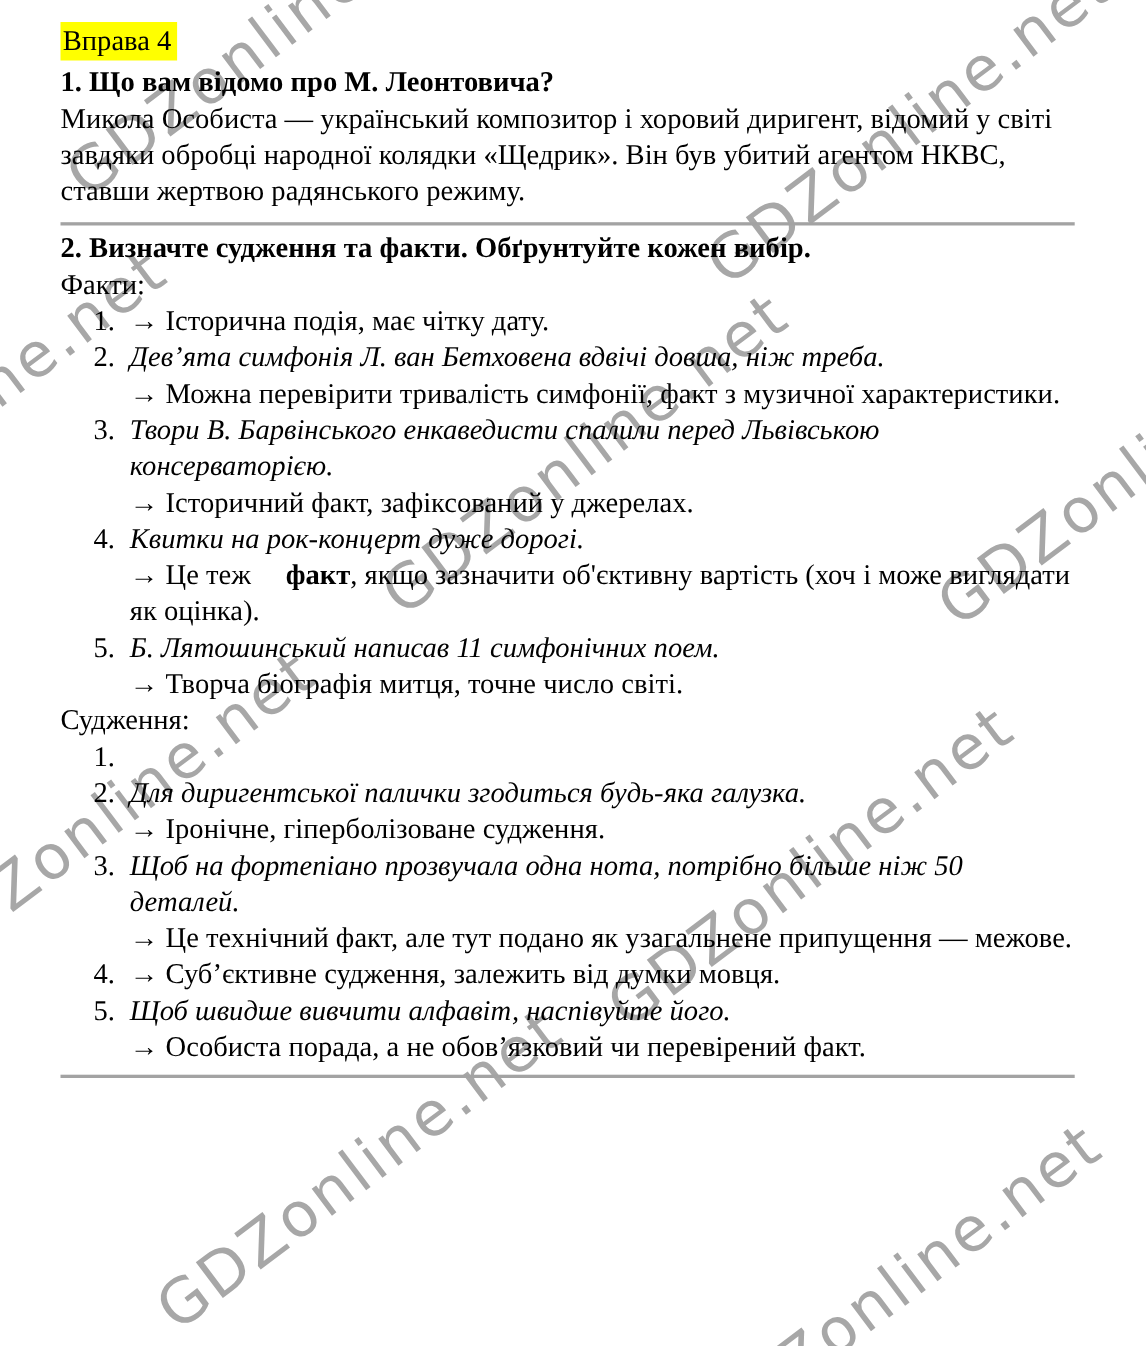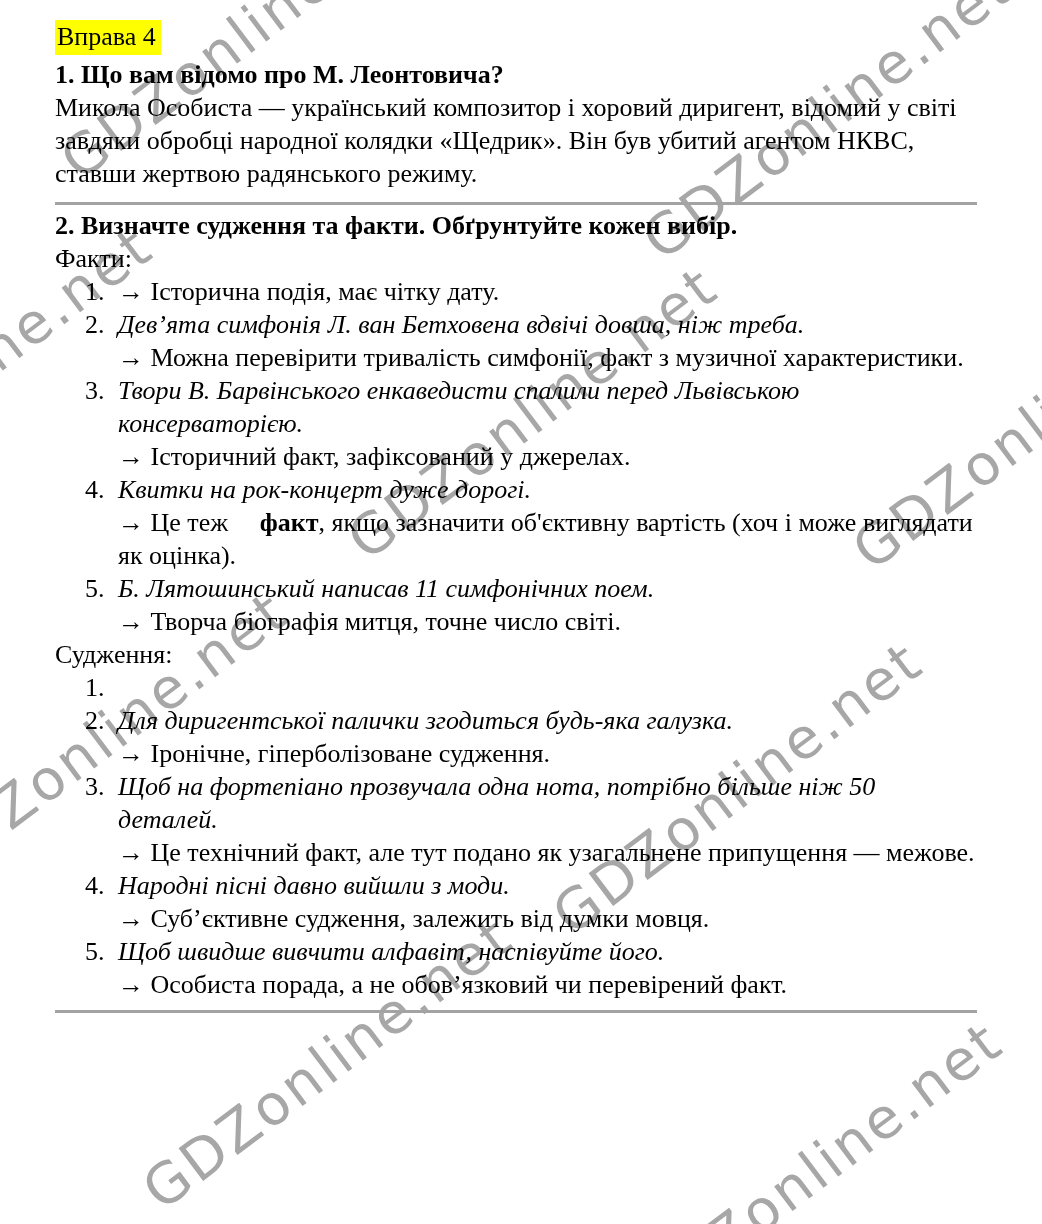--- a/index.html
+++ b/index.html
@@ -131,21 +131,20 @@
       <span class="num">3.</span>
       <div class="li-body">
         <div class="statement">Щоб на фортепіано прозвучала одна нота, потрібно більше ніж 50 деталей.</div>
         <div class="exp">→ Це технічний факт, але тут подано як узагальнене припущення — межове.</div>
       </div>
     </div>
 
     <div class="li">
       <span class="num">4.</span>
       <div class="li-body">
-        <div class="statement">Народні пісні давно вийшли з моди.</div>
         <div class="exp">→ Суб’єктивне судження, залежить від думки мовця.</div>
       </div>
     </div>
 
     <div class="li">
       <span class="num">5.</span>
       <div class="li-body">
         <div class="statement">Щоб швидше вивчити алфавіт, наспівуйте його.</div>
         <div class="exp">→ Особиста порада, а не обов’язковий чи перевірений факт.</div>
       </div>

